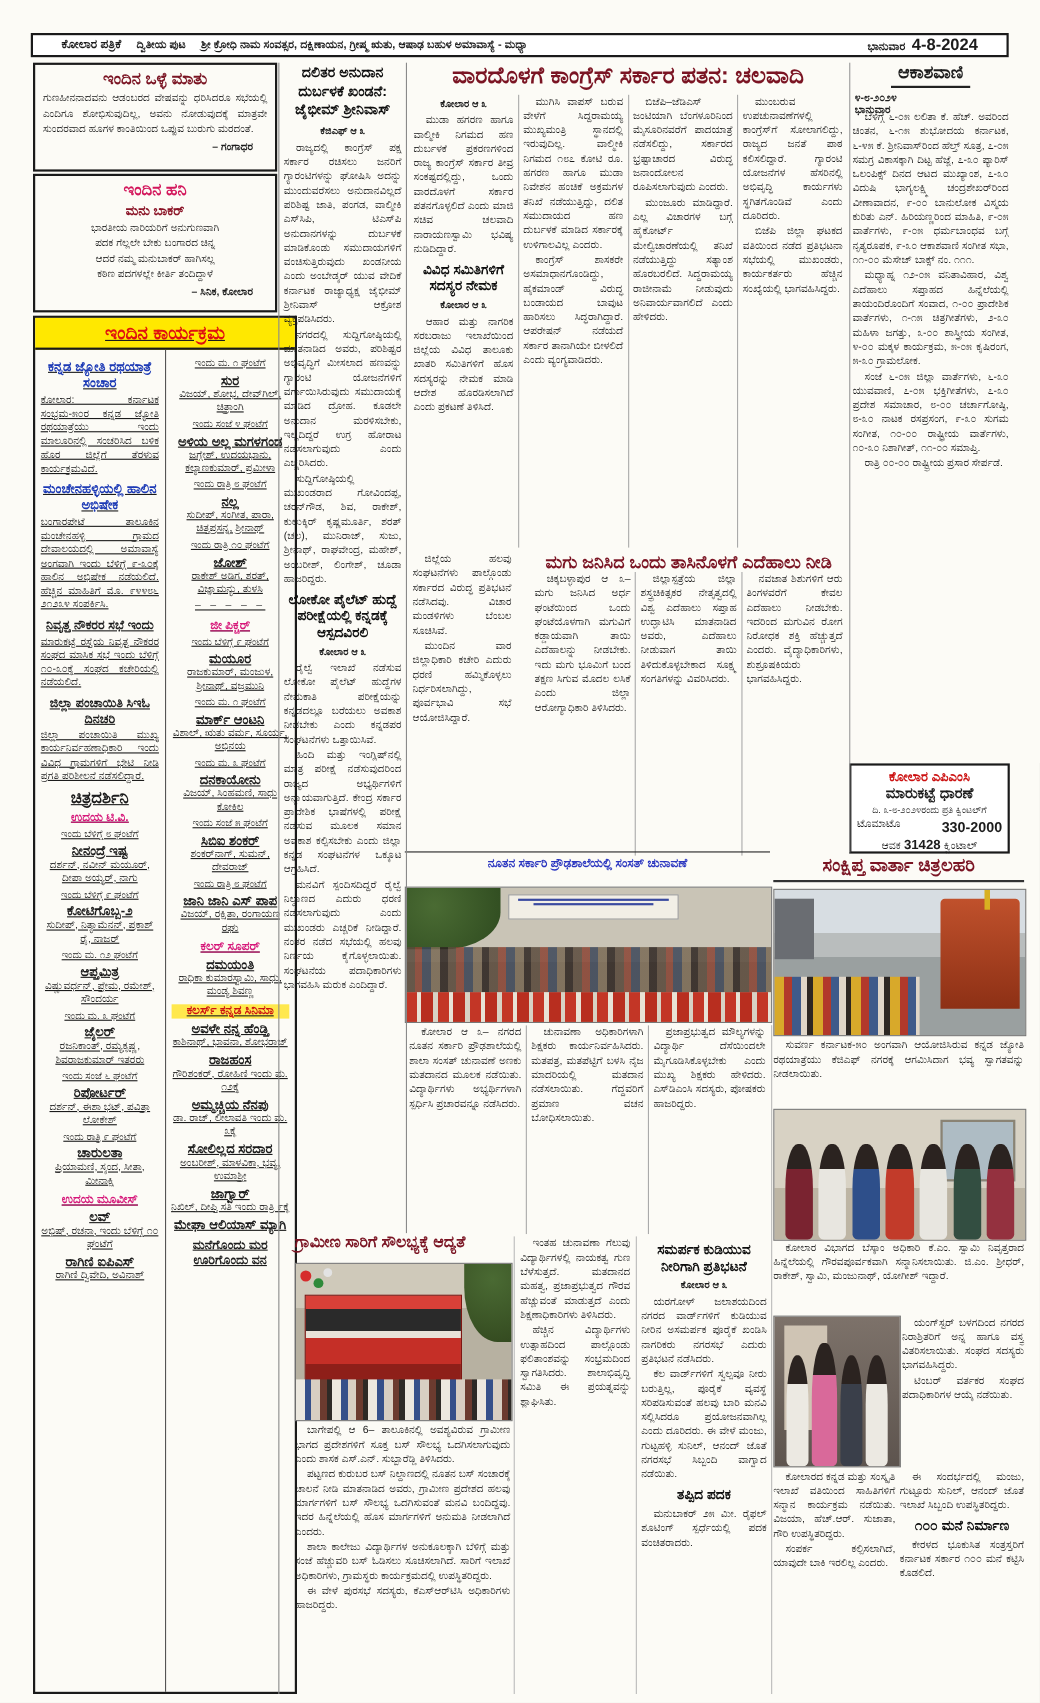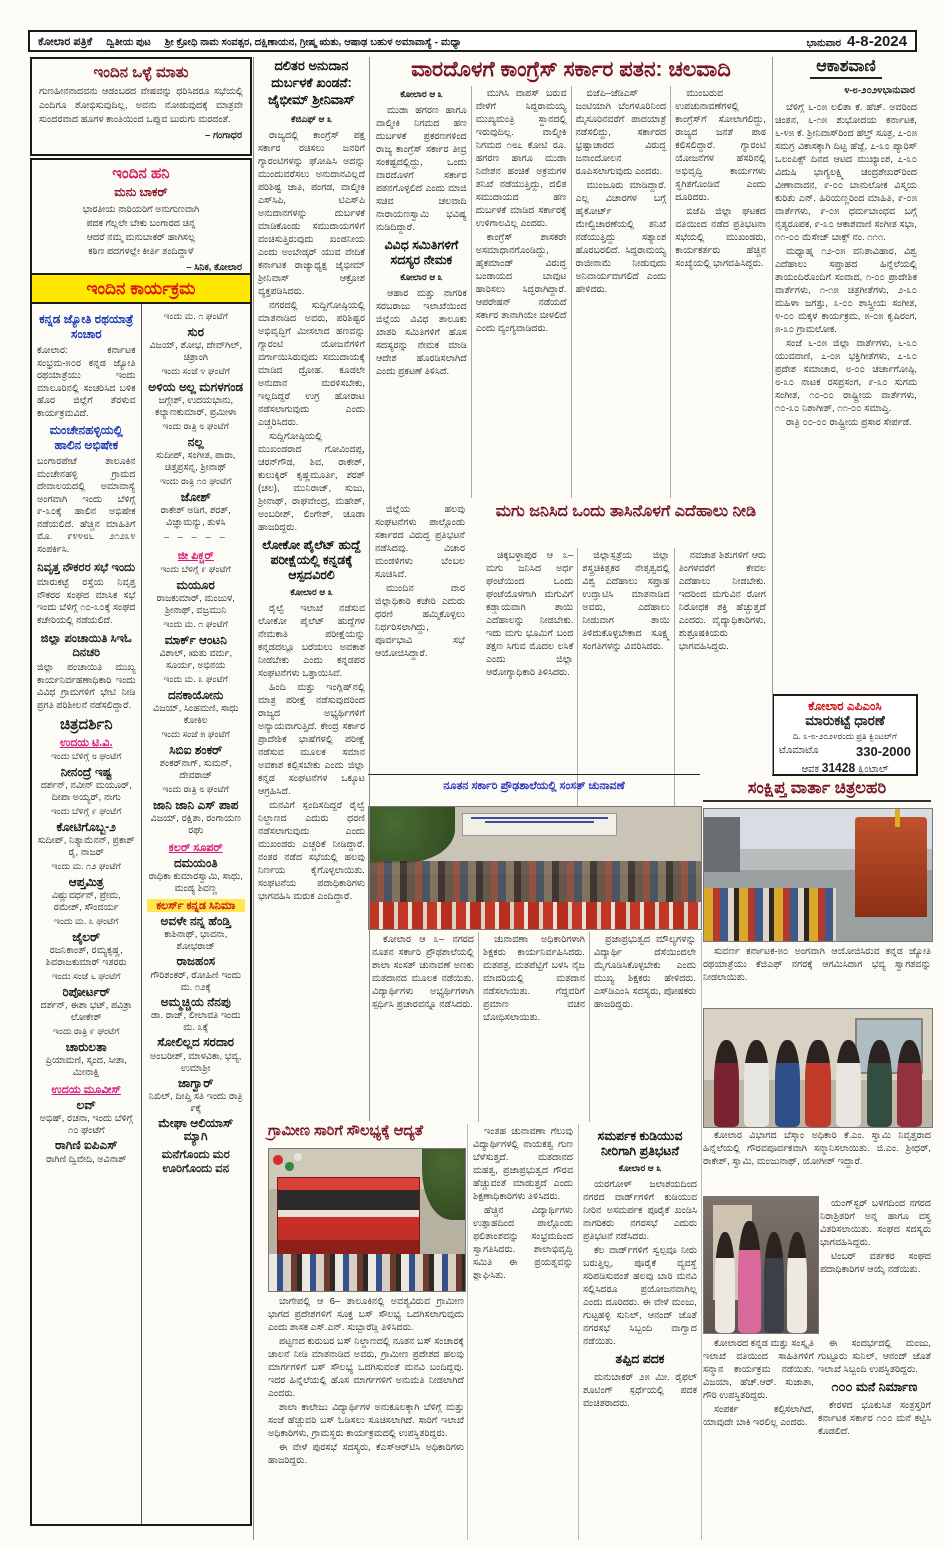--- a/index.html
+++ b/index.html
@@ -5,35 +5,35 @@
   html,body{margin:0;padding:0;}
   body{background:#e6e4de;font-family:"Liberation Sans","DejaVu Sans",sans-serif;}
   #page{position:relative;width:945px;height:1548px;background:#fcfbf6;margin:0 auto;overflow:hidden;color:#1c1c1c;}
   .abs{position:absolute;box-sizing:border-box;}
   .bordered{border:2px solid #1a1a1a;}
   .flow{overflow:hidden;font-size:9.5px;line-height:13px;}
   .vrule{position:absolute;width:1px;background:#8a8a8a;}
   .hrule{position:absolute;height:2px;background:#222;}
 
   
-  #mast{display:flex;align-items:center;justify-content:space-between;padding:1px 8px;background:#fff;}
+  #mast{display:flex;align-items:center;justify-content:space-between;padding:1px 26px;background:#fff;}
   #mast .left{display:flex;gap:14px;align-items:baseline;}
   .m-paper{font-weight:bold;font-size:11px;}
   .m-page{font-weight:bold;font-size:10px;}
   .m-pan{font-size:10px;font-weight:bold;}
   .m-day{font-size:10px;font-weight:bold;margin-right:6px;}
   .m-date{font-weight:bold;font-size:15px;}
 
   
   .b-title{font-weight:bold;text-align:center;font-size:15px;margin:4px 0 3px;}
   #goodword .b-title{color:#7a1423;}
   #hani .b-title{color:#d3175c;}
   .hani-sub{font-weight:bold;text-align:center;font-size:12px;color:#8a1326;margin-bottom:3px;}
   .hani-line{text-align:center;font-size:9.5px;line-height:14px;}
-  .sig{text-align:right;font-weight:bold;font-size:9.5px;padding-right:8px;margin-top:3px;}
+  .sig{text-align:right;font-weight:bold;font-size:9.5px;padding-right:20px;margin-top:3px;}
   .gw-body{padding:0 7px;text-align:justify;font-size:9.5px;line-height:14px;}
 
   
   #prog{border:2px solid #1a1a1a;}
   .prog-head{background:#ffe800;color:#e01010;font-weight:bold;font-size:17px;text-align:center;line-height:27px;height:27px;border-bottom:2px solid #1a1a1a;}
   .prog-cols{display:flex;height:calc(100% - 29px);}
   .prog-col{width:50%;padding:4px 5px;overflow:hidden;font-size:9.5px;line-height:12.5px;}
   .prog-col+.prog-col{border-left:1px solid #555;}
 
   
@@ -59,21 +59,21 @@
   .bus-hl{font-size:14.5px;font-weight:bold;color:#7a1423;}
   .sank-hl{font-size:16.5px;font-weight:bold;color:#7a1423;text-align:center;border-bottom:2.5px solid #333;padding-bottom:3px;}
 
   .cols{display:flex;}
   .cols>div{flex:1;padding:0 4px;overflow:hidden;}
   .cols>div+div{border-left:1px solid #aaa;}
 
   
   .ak-title{font-weight:bold;font-size:16px;text-align:center;}
   .ak-title span{display:inline-block;border-bottom:2.5px solid #222;padding:0 6px 2px;}
-  .ak-date{display:flex;justify-content:flex-end;font-size:9.5px;font-weight:bold;padding:0 2px;}
+  .ak-date{display:flex;justify-content:flex-start;font-size:9.5px;font-weight:bold;padding:0 2px;flex-direction:column;}
 
   
   #apmc{border:2px solid #1a1a1a;padding:3px 5px;background:#fff;}
   .ap-t1{color:#cc1111;font-weight:bold;text-align:center;font-size:12px;}
   .ap-t2{font-weight:bold;text-align:center;font-size:13.5px;}
   .ap-l1{font-size:8.5px;text-align:center;margin-top:2px;}
   .ap-row{display:flex;justify-content:space-between;font-size:10px;margin-top:2px;}
   .ap-price{font-weight:bold;font-size:13px;}
   .ap-row2{text-align:center;font-size:10px;margin-top:2px;}
   .ap-row2 b{font-size:12px;}
@@ -109,21 +109,21 @@
   <div id="hani" class="abs bordered" style="left:30px;top:158px;width:222px;height:126px;">
     <div class="b-title">ಇಂದಿನ ಹನಿ</div>
     <div class="hani-sub">ಮನು ಬಾಕರ್</div>
     <div class="hani-line">ಭಾರತೀಯ ನಾರಿಯರಿಗೆ ಅನುಗುಣವಾಗಿ</div>
     <div class="hani-line">ಪದಕ ಗೆಲ್ಲಲೇ ಬೇಕು ಬಂಗಾರದ ಚಿನ್ನ</div>
     <div class="hani-line">ಆದರೆ ನಮ್ಮ ಮನುಬಾಕರ್ ಹಾಗಿಸಲ್ಲ</div>
     <div class="hani-line">ಕಠಿಣ ಪದಗಳಲ್ಲೇ ಕೀರ್ತಿ ತಂದಿದ್ದಾಳೆ</div>
     <div class="sig">– ಸಿನಿಕ, ಕೋಲಾರ</div>
   </div>
 
-  <div id="prog" class="abs" style="left:30px;top:273px;width:222px;height:1253px;">
+  <div id="prog" class="abs" style="left:30px;top:287px;width:240px;height:1253px;text-decoration:underline;">
     <div class="prog-head">ಇಂದಿನ ಕಾರ್ಯಕ್ರಮ</div>
     <div class="prog-cols">
       <div class="prog-col">
           <div class="it-h2b">ಕನ್ನಡ ಜ್ಯೋತಿ ರಥಯಾತ್ರೆ ಸಂಚಾರ</div>
           <div class="it-body">ಕೋಲಾರ: ಕರ್ನಾಟಕ ಸಂಭ್ರಮ-೫೦ರ ಕನ್ನಡ ಜ್ಯೋತಿ ರಥಯಾತ್ರೆಯು ಇಂದು ಮಾಲೂರಿನಲ್ಲಿ ಸಂಚರಿಸಿದ ಬಳಿಕ ಹೊರ ಜಿಲ್ಲೆಗೆ ತೆರಳುವ ಕಾರ್ಯಕ್ರಮವಿದೆ.</div>
           <div class="it-h2b">ಮಂಚೇನಹಳ್ಳಿಯಲ್ಲಿ ಹಾಲಿನ ಅಭಿಷೇಕ</div>
           <div class="it-body">ಬಂಗಾರಪೇಟೆ ತಾಲೂಕಿನ ಮಂಚೇನಹಳ್ಳಿ ಗ್ರಾಮದ ದೇವಾಲಯದಲ್ಲಿ ಅಮಾವಾಸ್ಯೆ ಅಂಗವಾಗಿ ಇಂದು ಬೆಳಿಗ್ಗೆ ೯-೩೦ಕ್ಕೆ ಹಾಲಿನ ಅಭಿಷೇಕ ನಡೆಯಲಿದೆ. ಹೆಚ್ಚಿನ ಮಾಹಿತಿಗೆ ಮೊ. ೯೪೪೮೬ ೨೧೨೩೪ ಸಂಪರ್ಕಿಸಿ.</div>
           <div class="it-h2">ನಿವೃತ್ತ ನೌಕರರ ಸಭೆ ಇಂದು</div>
           <div class="it-body">ಮಾರುಕಟ್ಟೆ ರಸ್ತೆಯ ನಿವೃತ್ತ ನೌಕರರ ಸಂಘದ ಮಾಸಿಕ ಸಭೆ ಇಂದು ಬೆಳಿಗ್ಗೆ ೧೦-೩೦ಕ್ಕೆ ಸಂಘದ ಕಚೇರಿಯಲ್ಲಿ ನಡೆಯಲಿದೆ.</div>
           <div class="it-h2">ಜಿಲ್ಲಾ ಪಂಚಾಯಿತಿ ಸಿಇಓ ದಿನಚರಿ</div>
@@ -238,21 +238,21 @@
         <div class="it-p">ಮುಂಬರುವ ಉಪಚುನಾವಣೆಗಳಲ್ಲಿ ಕಾಂಗ್ರೆಸ್‌ಗೆ ಸೋಲಾಗಲಿದ್ದು, ರಾಜ್ಯದ ಜನತೆ ಪಾಠ ಕಲಿಸಲಿದ್ದಾರೆ. ಗ್ಯಾರಂಟಿ ಯೋಜನೆಗಳ ಹೆಸರಿನಲ್ಲಿ ಅಭಿವೃದ್ಧಿ ಕಾರ್ಯಗಳು ಸ್ಥಗಿತಗೊಂಡಿವೆ ಎಂದು ದೂರಿದರು.</div>
         <div class="it-p">ಬಿಜೆಪಿ ಜಿಲ್ಲಾ ಘಟಕದ ವತಿಯಿಂದ ನಡೆದ ಪ್ರತಿಭಟನಾ ಸಭೆಯಲ್ಲಿ ಮುಖಂಡರು, ಕಾರ್ಯಕರ್ತರು ಹೆಚ್ಚಿನ ಸಂಖ್ಯೆಯಲ್ಲಿ ಭಾಗವಹಿಸಿದ್ದರು.</div>
       </div>
   </div>
 
   <div class="abs flow" style="left:372px;top:502px;width:96px;height:286px;padding:0 3px;">
       <div class="it-p">ಜಿಲ್ಲೆಯ ಹಲವು ಸಂಘಟನೆಗಳು ಪಾಲ್ಗೊಂಡು ಸರ್ಕಾರದ ವಿರುದ್ಧ ಪ್ರತಿಭಟನೆ ನಡೆಸಿದವು. ವಿಚಾರ ಮಂಡಳಿಗಳು ಬೆಂಬಲ ಸೂಚಿಸಿವೆ.</div>
       <div class="it-p">ಮುಂದಿನ ವಾರ ಜಿಲ್ಲಾಧಿಕಾರಿ ಕಚೇರಿ ಎದುರು ಧರಣಿ ಹಮ್ಮಿಕೊಳ್ಳಲು ನಿರ್ಧರಿಸಲಾಗಿದ್ದು, ಪೂರ್ವಭಾವಿ ಸಭೆ ಆಯೋಜಿಸಿದ್ದಾರೆ.</div>
     </div>
   <div class="abs bf-hl" style="left:482px;top:502px;width:288px;">ಮಗು ಜನಿಸಿದ ಒಂದು ತಾಸಿನೊಳಗೆ ಎದೆಹಾಲು ನೀಡಿ</div>
-  <div class="abs cols flow" style="left:482px;top:548px;width:288px;height:258px;">
+  <div class="abs cols flow" style="left:482px;top:520px;width:288px;height:258px;">
     <div>
         <div class="it-p">ಚಿಕ್ಕಬಳ್ಳಾಪುರ ಆ ೩– ಮಗು ಜನಿಸಿದ ಅರ್ಧ ಘಂಟೆಯಿಂದ ಒಂದು ಘಂಟೆಯೊಳಗಾಗಿ ಮಗುವಿಗೆ ಕಡ್ಡಾಯವಾಗಿ ತಾಯಿ ಎದೆಹಾಲನ್ನು ನೀಡಬೇಕು. ಇದು ಮಗು ಭೂಮಿಗೆ ಬಂದ ತಕ್ಷಣ ಸಿಗುವ ಮೊದಲ ಲಸಿಕೆ ಎಂದು ಜಿಲ್ಲಾ ಆರೋಗ್ಯಾಧಿಕಾರಿ ತಿಳಿಸಿದರು.</div>
       </div>
     <div>
         <div class="it-p">ಜಿಲ್ಲಾಸ್ಪತ್ರೆಯ ಜಿಲ್ಲಾ ಶಸ್ತ್ರಚಿಕಿತ್ಸಕರ ನೇತೃತ್ವದಲ್ಲಿ ವಿಶ್ವ ಎದೆಹಾಲು ಸಪ್ತಾಹ ಉದ್ಘಾಟಿಸಿ ಮಾತನಾಡಿದ ಅವರು, ಎದೆಹಾಲು ನೀಡುವಾಗ ತಾಯಿ ತಿಳಿದುಕೊಳ್ಳಬೇಕಾದ ಸೂಕ್ಷ್ಮ ಸಂಗತಿಗಳನ್ನು ವಿವರಿಸಿದರು.</div>
       </div>
     <div>
         <div class="it-p">ನವಜಾತ ಶಿಶುಗಳಿಗೆ ಆರು ತಿಂಗಳವರೆಗೆ ಕೇವಲ ಎದೆಹಾಲು ನೀಡಬೇಕು. ಇದರಿಂದ ಮಗುವಿನ ರೋಗ ನಿರೋಧಕ ಶಕ್ತಿ ಹೆಚ್ಚುತ್ತದೆ ಎಂದರು. ವೈದ್ಯಾಧಿಕಾರಿಗಳು, ಶುಶ್ರೂಷಕಿಯರು ಭಾಗವಹಿಸಿದ್ದರು.</div>
       </div>
   </div>

